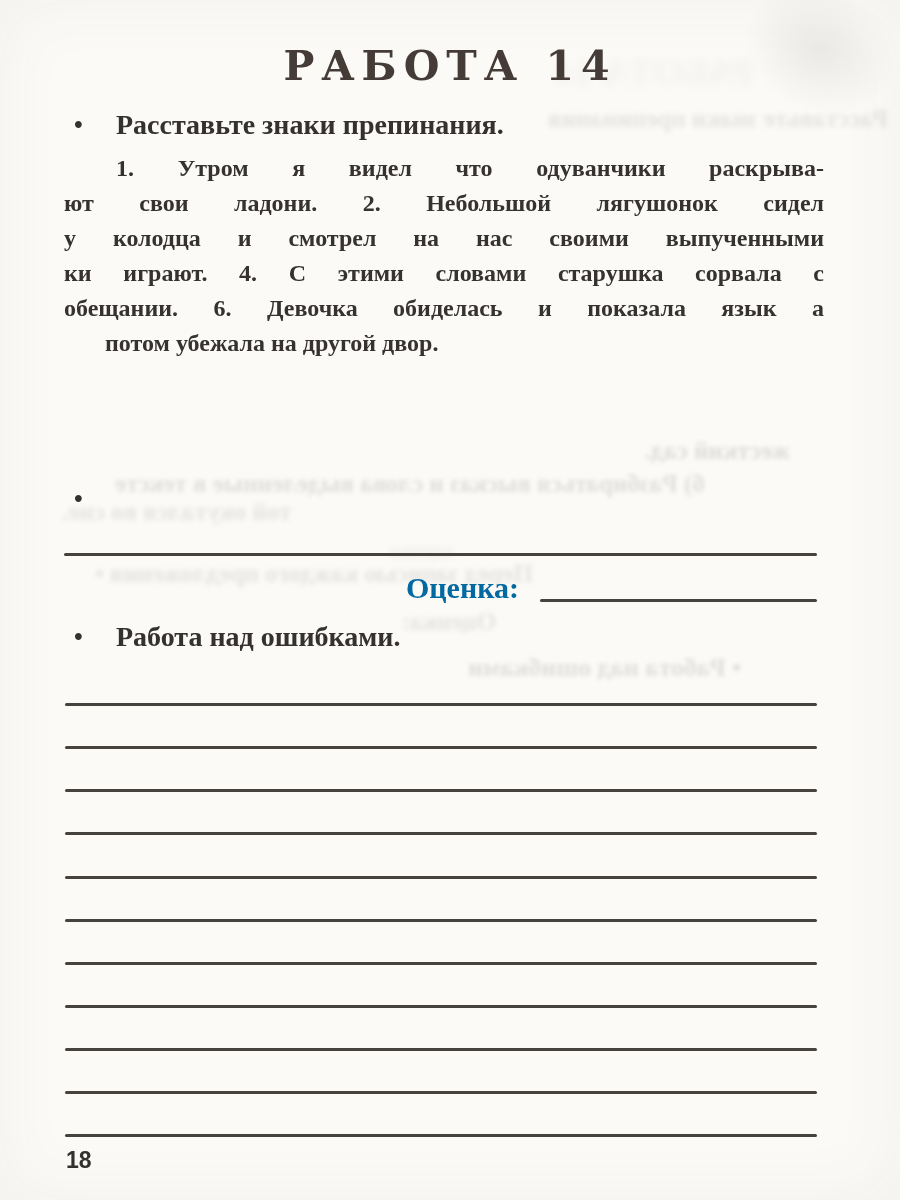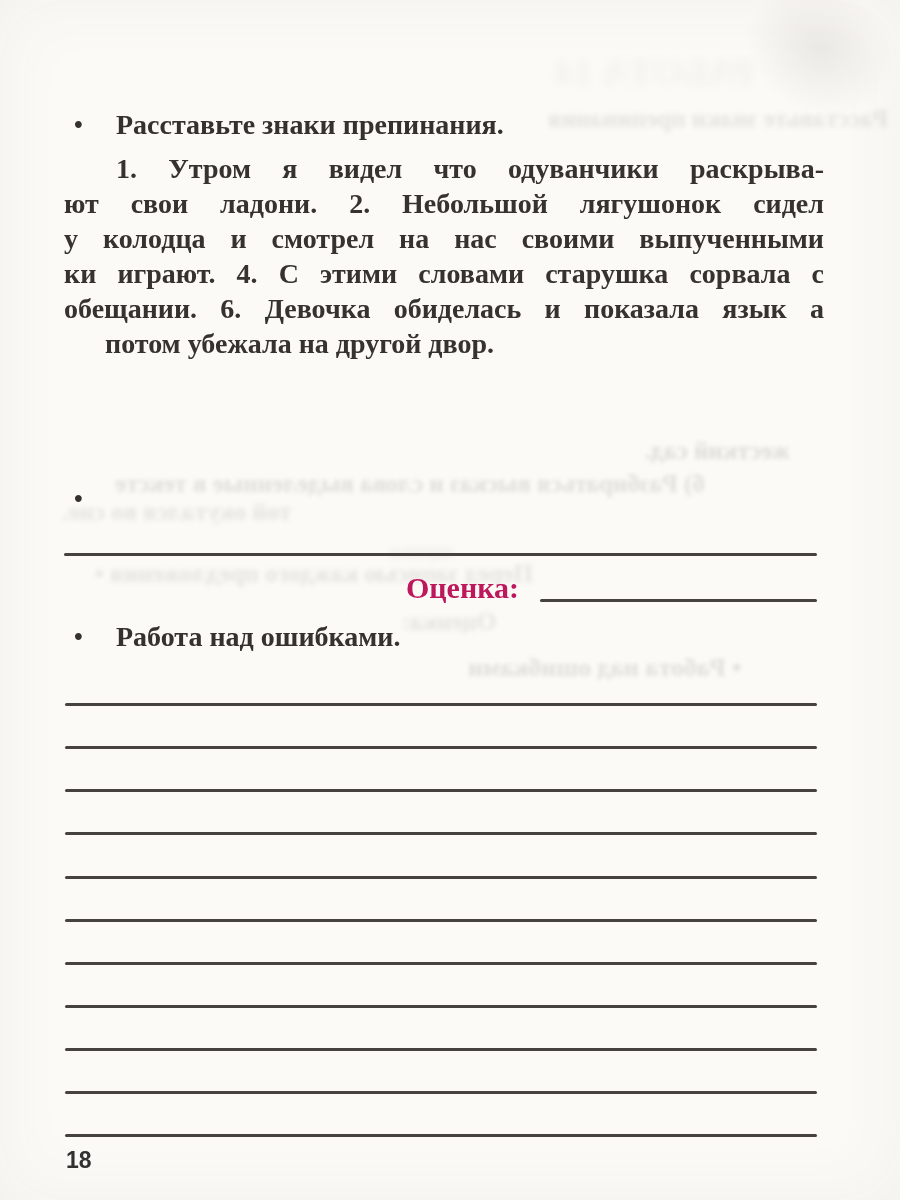--- a/index.html
+++ b/index.html
@@ -30,33 +30,33 @@
     color:#34312e;
   }
   .task .bullet {
     flex:0 0 52px; font-size:25px; line-height:34px; text-indent:10px;
   }
   .task1 { top:108px; }
   .task2 { top:482px; }
   .task3 { top:620px; }
   .paragraph {
     position:absolute; left:64px; top:151px; width:760px;
-    font-weight:bold; font-size:28px; line-height:35px;
+    font-weight:bold; font-size:24px; line-height:35px;
     color:#35322f;
   }
   .pline { text-align:justify; text-align-last:justify; text-justify:inter-word; }
   .pline.first { text-indent:52px; }
   .pline.last { text-align-last:left;margin-left:41px; }
   .rule {
     position:absolute; height:3px; background:#46433f; border-radius:2px;
   }
   .answer-rule { left:64px; top:553px; width:753px; }
   .grade-label {
     position:absolute; left:406px; top:572px;
-    font-weight:bold; font-size:30px; line-height:32px; color:#be185d;
+    font-weight:bold; font-size:30px; line-height:32px; color:#0369a1;
   }
   .grade-rule { left:540px; top:599px; width:277px; }
   .wline { left:65px; width:752px; }
   .page-number {
     position:absolute; left:66px; top:1147px;
     font-family:"Liberation Sans", sans-serif;
     font-weight:bold; font-size:23px; color:#33312f;
   }
   .ghost {
     position:absolute; font-weight:bold; white-space:nowrap;
@@ -73,20 +73,21 @@
   <div class="ghost" style="left:555px; top:50px;  font-size:38px; opacity:0.08; filter:blur(5px);">РАБОТА 14</div>
   <div class="ghost" style="left:548px; top:105px; font-size:25px; opacity:0.20; filter:blur(2.5px);">Расставьте знаки препинания</div>
   <div class="ghost" style="left:645px; top:437px; font-size:25px; opacity:0.26; filter:blur(2px);">жесткий сад.</div>
   <div class="ghost" style="left:115px; top:470px; font-size:25px; opacity:0.24; filter:blur(2.2px);">б) Разбираться высказ и слова выделенные в тексте</div>
   <div class="ghost" style="left:62px;  top:498px; font-size:25px; opacity:0.20; filter:blur(2.5px);">той окутался во сне.</div>
   <div class="ghost" style="left:390px; top:540px; font-size:20px; opacity:0.13; filter:blur(3px);">оценка</div>
   <div class="ghost" style="left:95px;  top:560px; font-size:25px; opacity:0.20; filter:blur(2.5px);">Перед записью каждого предложения •</div>
   <div class="ghost" style="left:402px; top:608px; font-size:25px; opacity:0.20; filter:blur(2.5px);">Оценка:</div>
   <div class="ghost" style="left:468px; top:653px; font-size:26px; opacity:0.24; filter:blur(2.2px);">• Работа над ошибками</div>
 
+  <h1 class="title">РАБОТА 14</h1>
 
   <div class="task task1">
     <span class="bullet">•</span>
     <span class="task-label">Расставьте знаки препинания.</span>
   </div>
 
   <div class="paragraph">
     <div class="pline first">1. Утром я видел что одуванчики раскрыва-</div>
     <div class="pline">ют свои ладони. 2. Небольшой лягушонок сидел</div>
     <div class="pline">у колодца и смотрел на нас своими выпученными</div>

